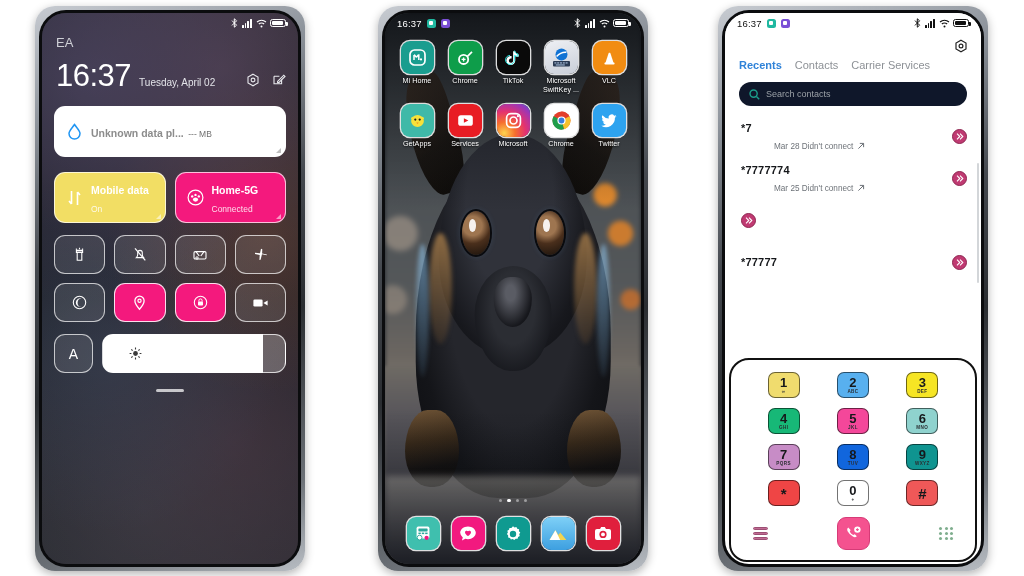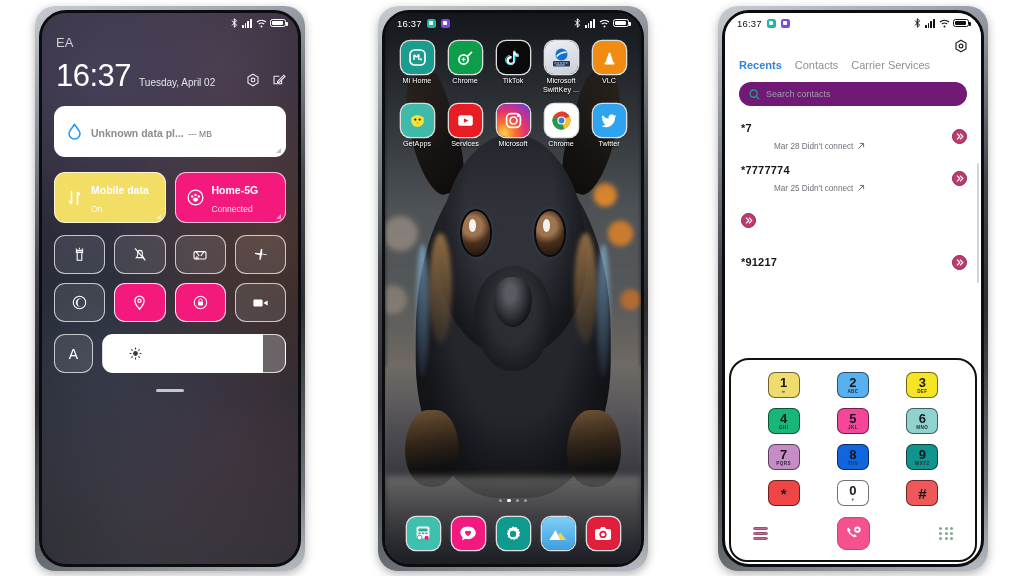--- a/index.html
+++ b/index.html
@@ -243,21 +243,21 @@
 
   
   .dial-screen { background:#fff; }
   .d-top { position:relative; background:#fff; }
   .d-gear { position:absolute; right:13px; top:6px; }
   .d-tabs { display:flex; gap:13px; padding:26px 14px 0; align-items:baseline;text-align:right; }
   .d-tab { font-size:11px; color:#8d9196; white-space:nowrap; }
   .d-tab.active { color:#2f82d8; font-weight:600; }
   .d-search {
     margin:11px 14px 0; height:24px; border-radius:13px;
-    background:#701a75; display:flex; align-items:center; gap:6px; padding:0 10px;
+    background:#0f172a; display:flex; align-items:center; gap:6px; padding:0 10px;
   }
   .d-search-ph { font-size:9px; color:#9aa0a6; }
   .calls { margin-top:9px; }
   .call {
     display:flex; align-items:center; padding:6px 14px 6px 16px; min-height:42px;
   }
   .call-txt { flex:1; min-width:0; }
   .call-num { font-size:11px; color:#15171a; font-weight:700; letter-spacing:.2px; }
   .call-sub { font-size:8.2px; color:#6d7278; margin-top:8px; display:flex; align-items:flex-start; gap:4px;padding-left:33px; }
   .call-badge {
@@ -771,21 +771,21 @@
         </div>
         <div class="call">
           <div class="call-badge">
             <svg width="9" height="9" viewBox="0 0 9 9">
                   <path d="M2 1.6 4.8 4.5 2 7.4M5 1.6 7.8 4.5 5 7.4" fill="none" stroke="#fff" stroke-width="1.1"></path>
                 </svg>
           </div>
         </div>
         <div class="call">
           <div class="call-txt">
-            <div class="call-num">*91217</div>
+            <div class="call-num">*77777</div>
           </div>
           <div class="call-badge">
             <svg width="9" height="9" viewBox="0 0 9 9">
                   <path d="M2 1.6 4.8 4.5 2 7.4M5 1.6 7.8 4.5 5 7.4" fill="none" stroke="#fff" stroke-width="1.1"></path>
                 </svg>
           </div>
         </div>
       </div>
       <div class="scrollbar"></div>
 

